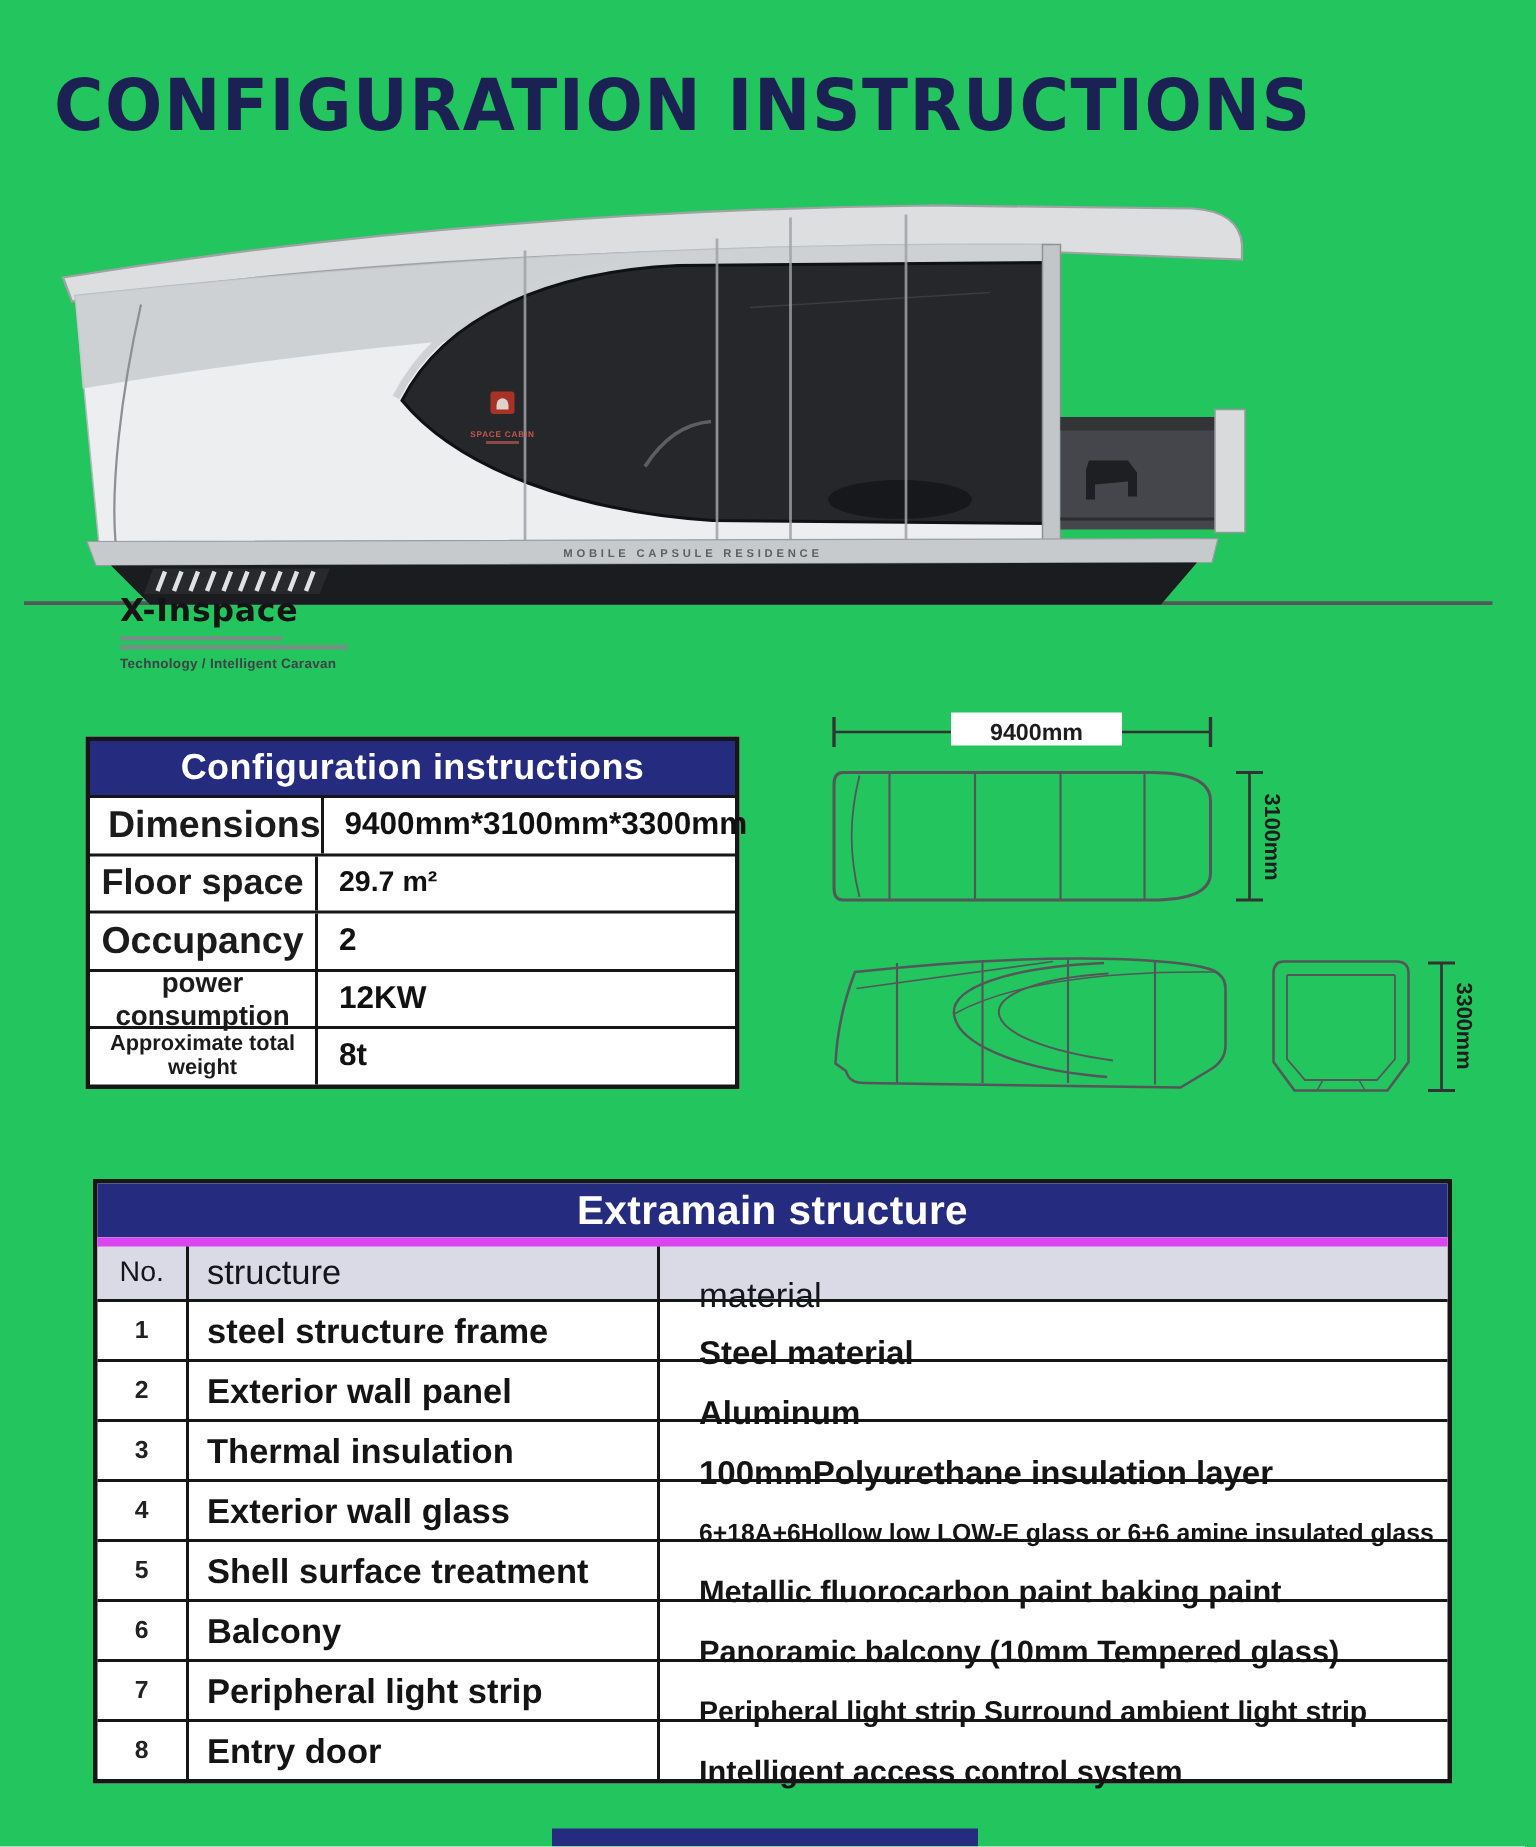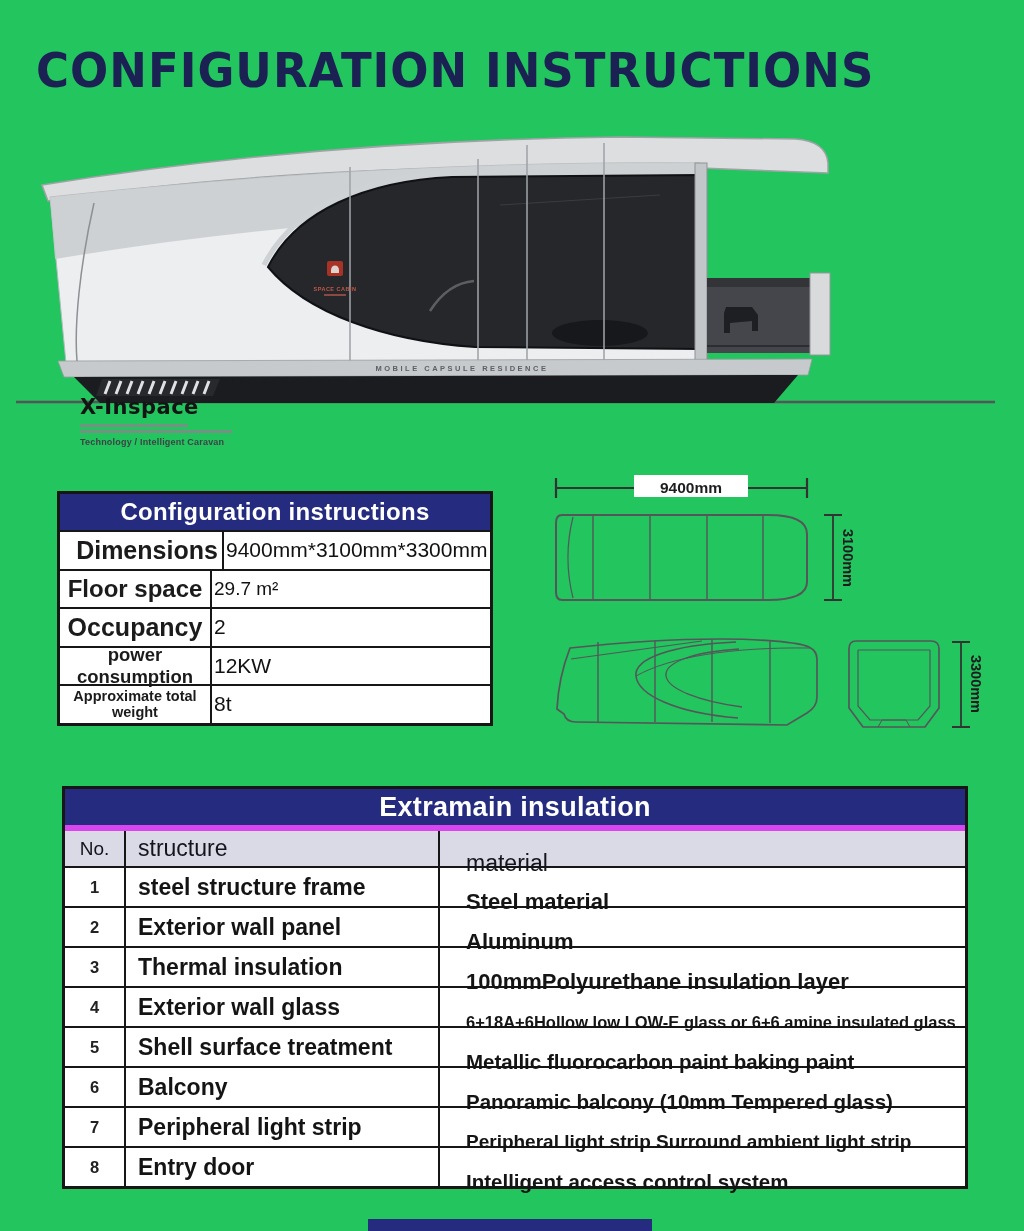--- a/index.html
+++ b/index.html
@@ -24,21 +24,21 @@
   .blur-sm{filter:blur(.4px);}
 
   
   .spec-table{position:absolute;left:57px;top:491px;width:436px;
     border:3px solid #161616;background:#fff;box-sizing:border-box;}
   .spec-header{height:36px;background:#252b7e;color:#fff;display:flex;align-items:center;
     justify-content:center;font-size:24px;font-weight:700;letter-spacing:.3px;}
   .spec-row{display:flex;height:36.5px;border-top:2.5px solid #161616;}
   .spec-label{width:150px;border-right:2.5px solid #161616;display:flex;align-items:center;
     justify-content:center;text-align:center;font-weight:700;color:#1b1b1b;}
-  .spec-value{flex:1;display:flex;align-items:center;padding-left:2px;font-weight:400;
+  .spec-value{flex:1;display:flex;align-items:center;padding-left:14px;font-weight:700;
     font-size:21px;color:#111;}
   .s-l0{font-size:25px;padding-left:12px;} .s-l1{font-size:24px;} .s-l2{font-size:25px;}
   .s-l3{font-size:18.5px;} .s-l4{font-size:14.5px;}
   .s-v1{font-size:19px;border-radius:17px;}
 
   
   .drawings{position:absolute;left:540px;top:470px;width:470px;height:300px;}
   .draw-stroke{stroke:#55565a;fill:none;}
   .dim-text{font-family:"Liberation Sans",sans-serif;font-weight:700;fill:#1d1d1f;}
 
@@ -184,21 +184,21 @@
         <path class="draw-stroke" stroke-width="1.2" d="M 318,180 H 390 M 318,180 V 236 L 330,250 H 378 L 390,236 V 180"></path>
         <path class="draw-stroke" stroke-width="1" d="M 338,257 L 342,250 L 366,250 L 370,257"></path>
         <path d="M 421,172 V 257" stroke="#333" stroke-width="1.8"></path>
         <path d="M 412,172 H 430 M 412,257 H 430" stroke="#333" stroke-width="2"></path>
         <text x="431" y="214" text-anchor="middle" class="dim-text" font-size="14.5" transform="rotate(90 431 214)">3300mm</text>
       </g>
     </svg>
   </div>
 
   <div class="struct-table">
-    <div class="struct-header">Extramain insulation</div>
+    <div class="struct-header">Extramain structure</div>
     <div class="struct-colhead">
       <div class="c-no">No.</div>
       <div class="c-structure">structure</div>
       <div class="c-material">material</div>
     </div>
     <div class="struct-row">
       <div class="c-no cell-no">1</div>
       <div class="c-structure cell-structure">steel structure frame</div>
       <div class="c-material cell-material m-lg">Steel material</div>
     </div>

